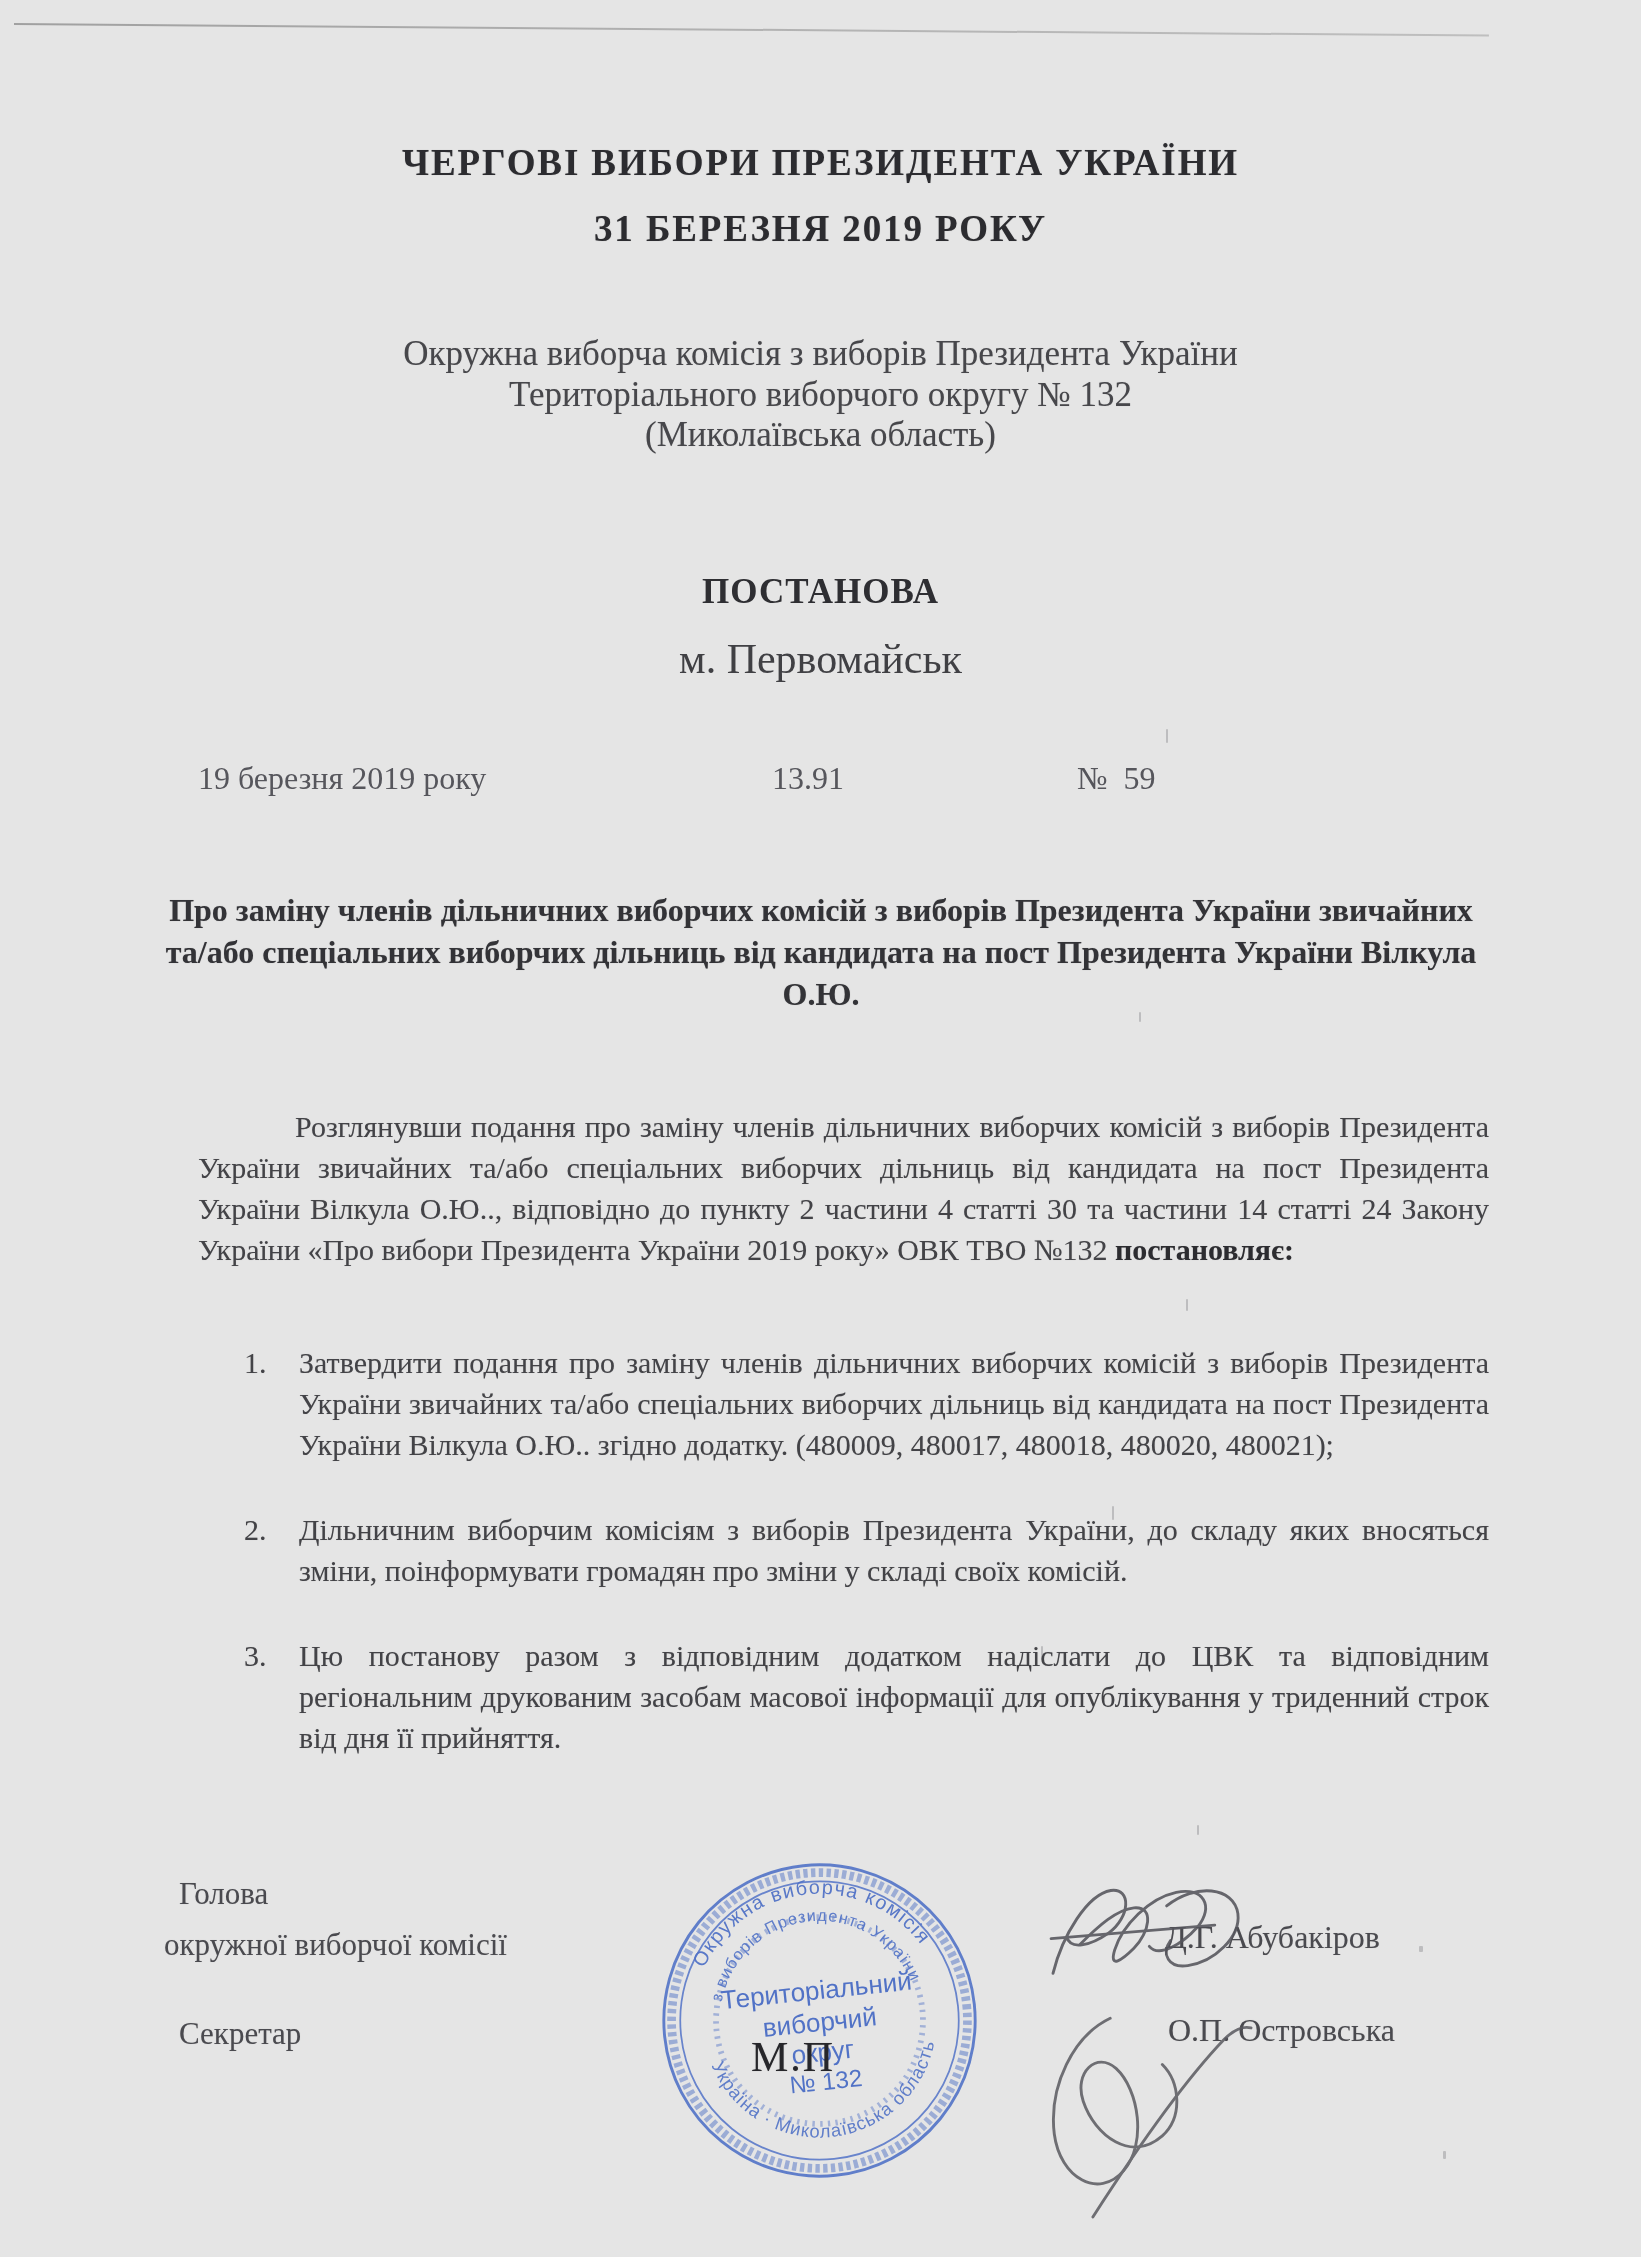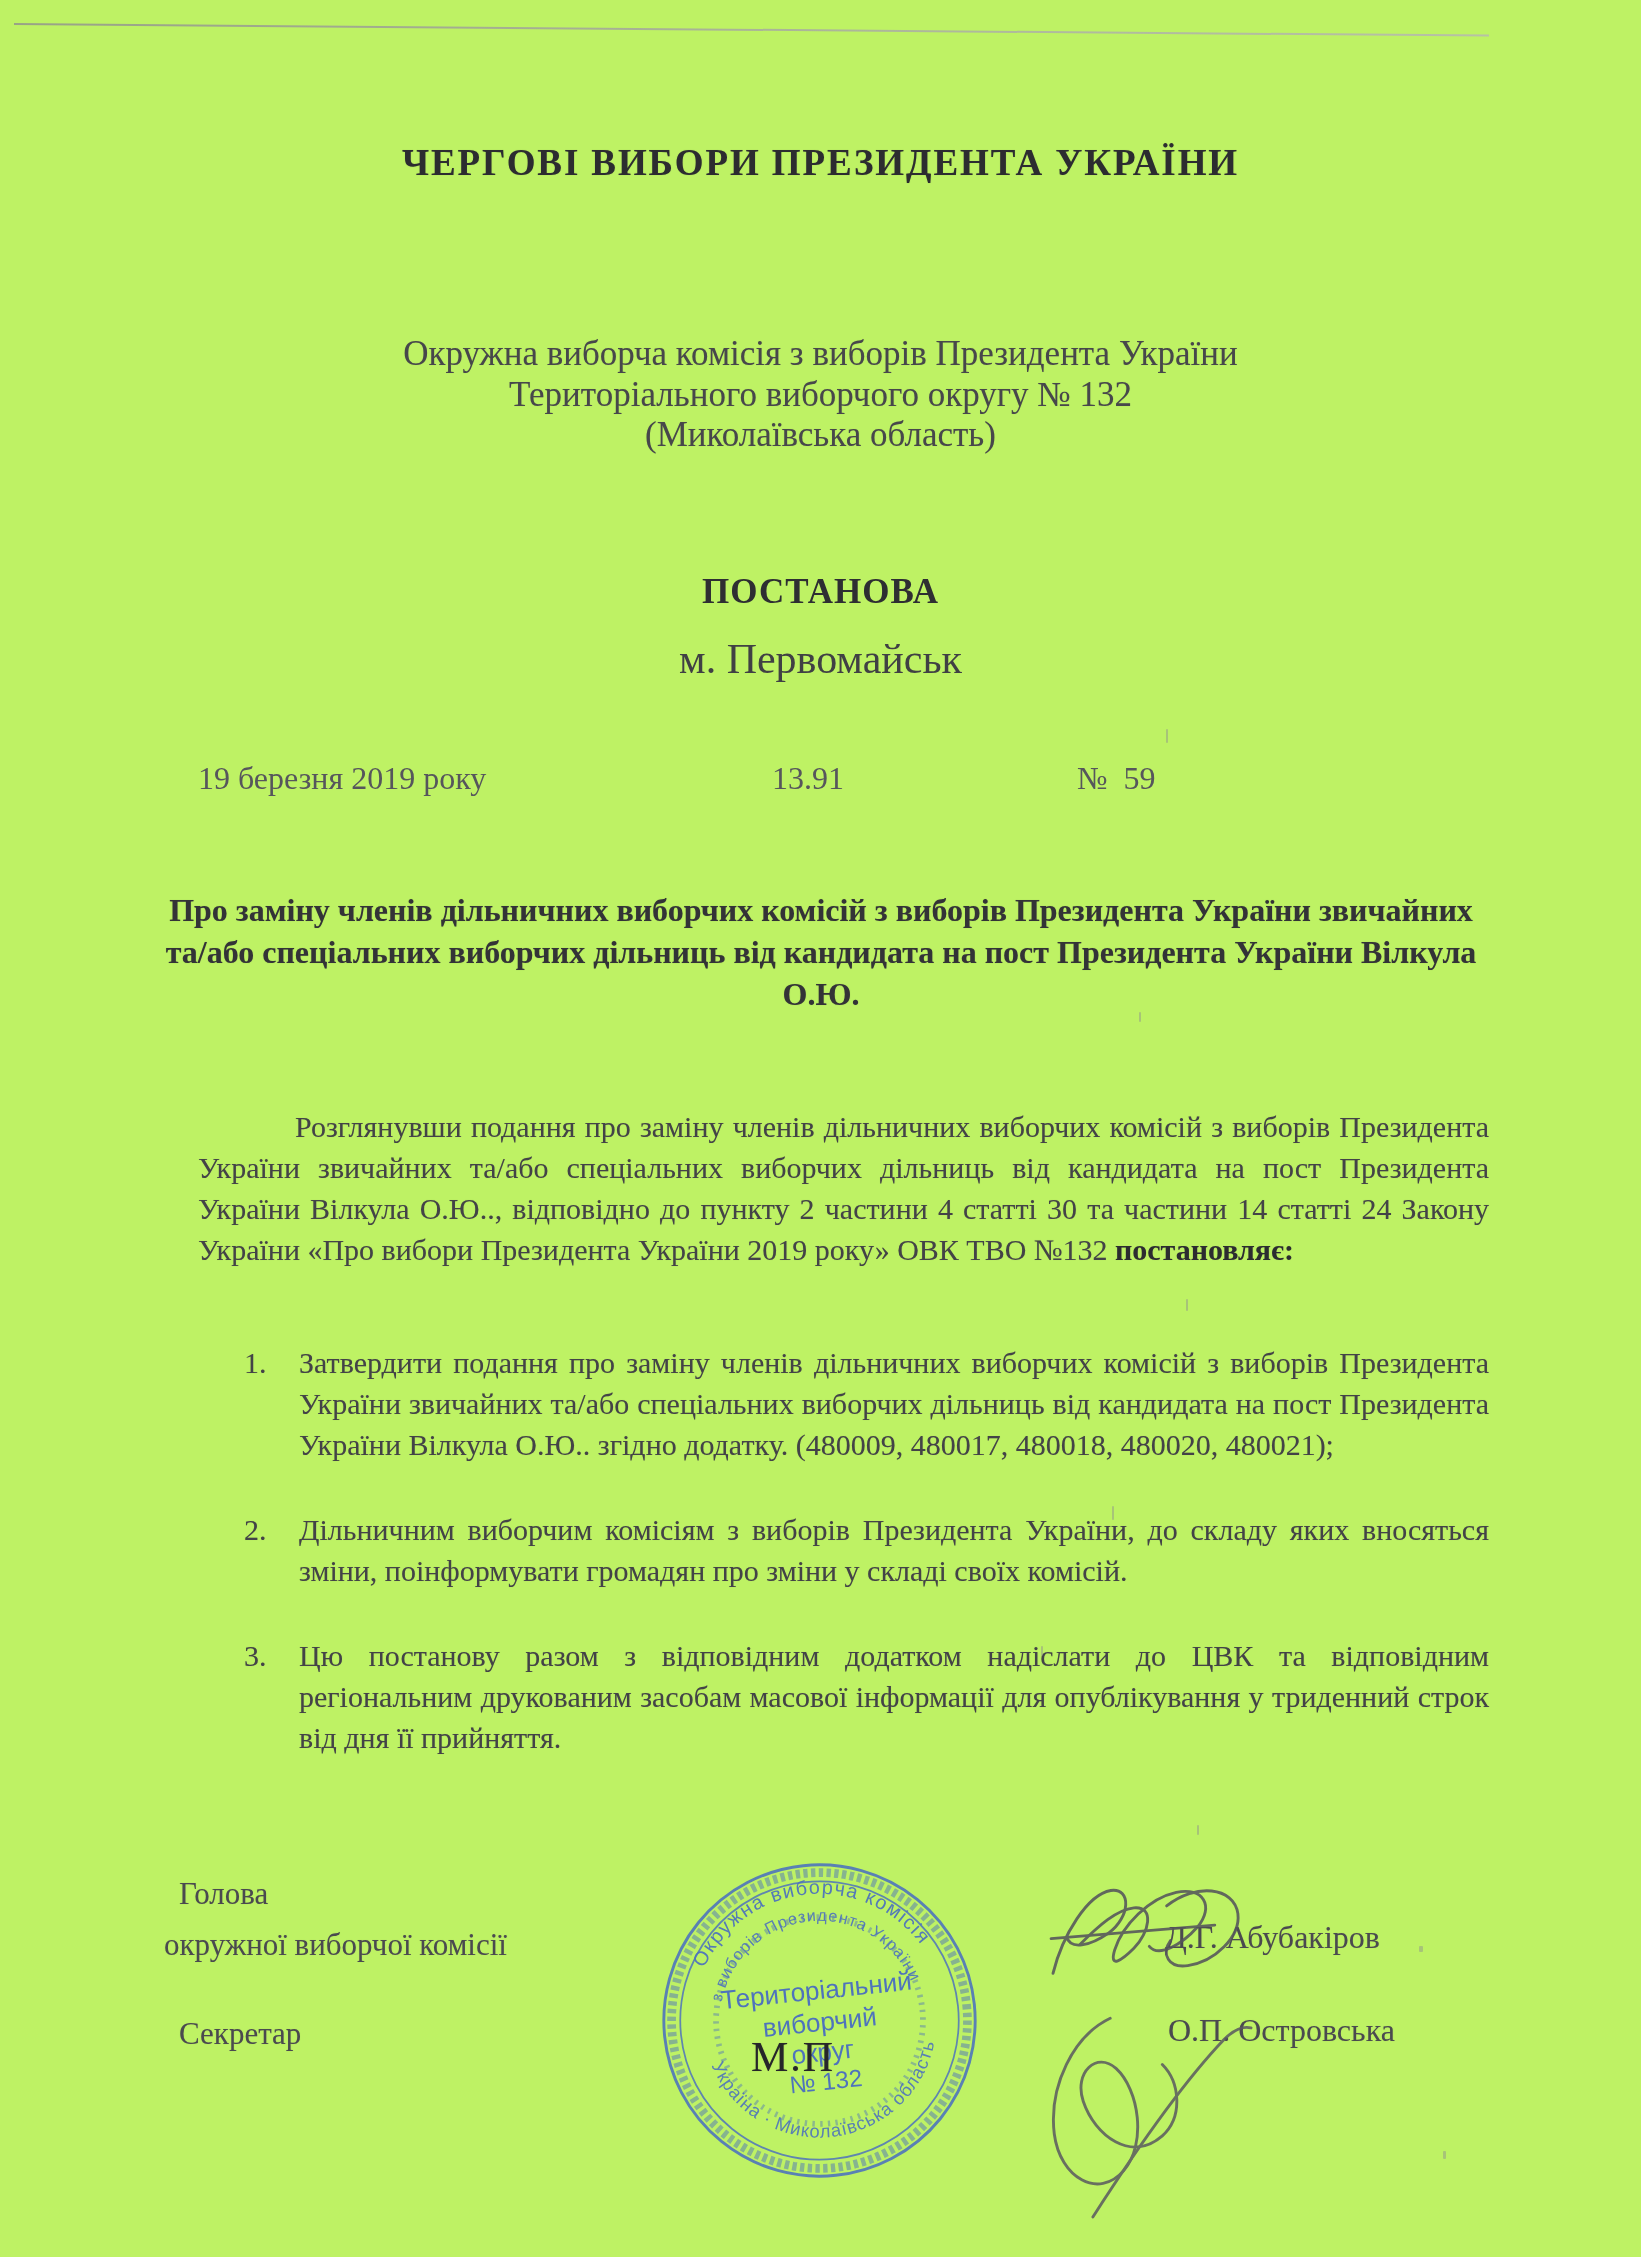--- a/index.html
+++ b/index.html
@@ -1,18 +1,18 @@
 <!DOCTYPE html>
 <html><head>
 <meta charset="utf-8">
 <style>
   html,body{margin:0;padding:0;background:#ffffff;}
   .sheet{
     position:relative;width:1641px;height:2257px;overflow:hidden;
-    background:#bef264;
+    background:#e5e5e5;
     font-family:"Liberation Serif","DejaVu Serif",serif;
     color:#3b3b3e;
   }
   .abs{position:absolute;}
   .centered{position:absolute;left:0;width:1641px;text-align:center;}
   .scan-line{position:absolute;left:13.5px;top:23px;width:1475px;height:1.9px;
     background:linear-gradient(to right,#8f8f8f,#a9a9a9 60%,#b5b5b5);
     transform:rotate(0.45deg);transform-origin:left top;opacity:.8;}
   .t-head{font-size:37px;font-weight:bold;letter-spacing:1.9px;color:#2c2c30;
     text-shadow:0 0 1px rgba(40,40,40,.25);}
@@ -40,20 +40,21 @@
   .sig-svg{position:absolute;}
 </style>
 </head>
 <body>
 
 <div class="sheet">
 
   <div class="scan-line"></div>
 
   <div class="centered t-head" style="top:141px;">ЧЕРГОВІ ВИБОРИ ПРЕЗИДЕНТА УКРАЇНИ</div>
+  <div class="centered t-head" style="top:207px;">31 БЕРЕЗНЯ 2019 РОКУ</div>
 
   <div class="centered t-comm" style="top:334px;">Окружна виборча комісія з виборів Президента України</div>
   <div class="centered t-comm" style="top:375px;">Територіального виборчого округу № 132</div>
   <div class="centered t-comm" style="top:415px;">(Миколаївська область)</div>
 
   <div class="centered t-doctype" style="top:572px;">ПОСТАНОВА</div>
   <div class="centered t-place" style="top:635px;">м. Первомайськ</div>
 
   <div class="abs t-meta" style="left:198px;top:760px;">19 березня 2019 року</div>
   <div class="abs t-meta" style="left:772px;top:760px;">13.91</div>

